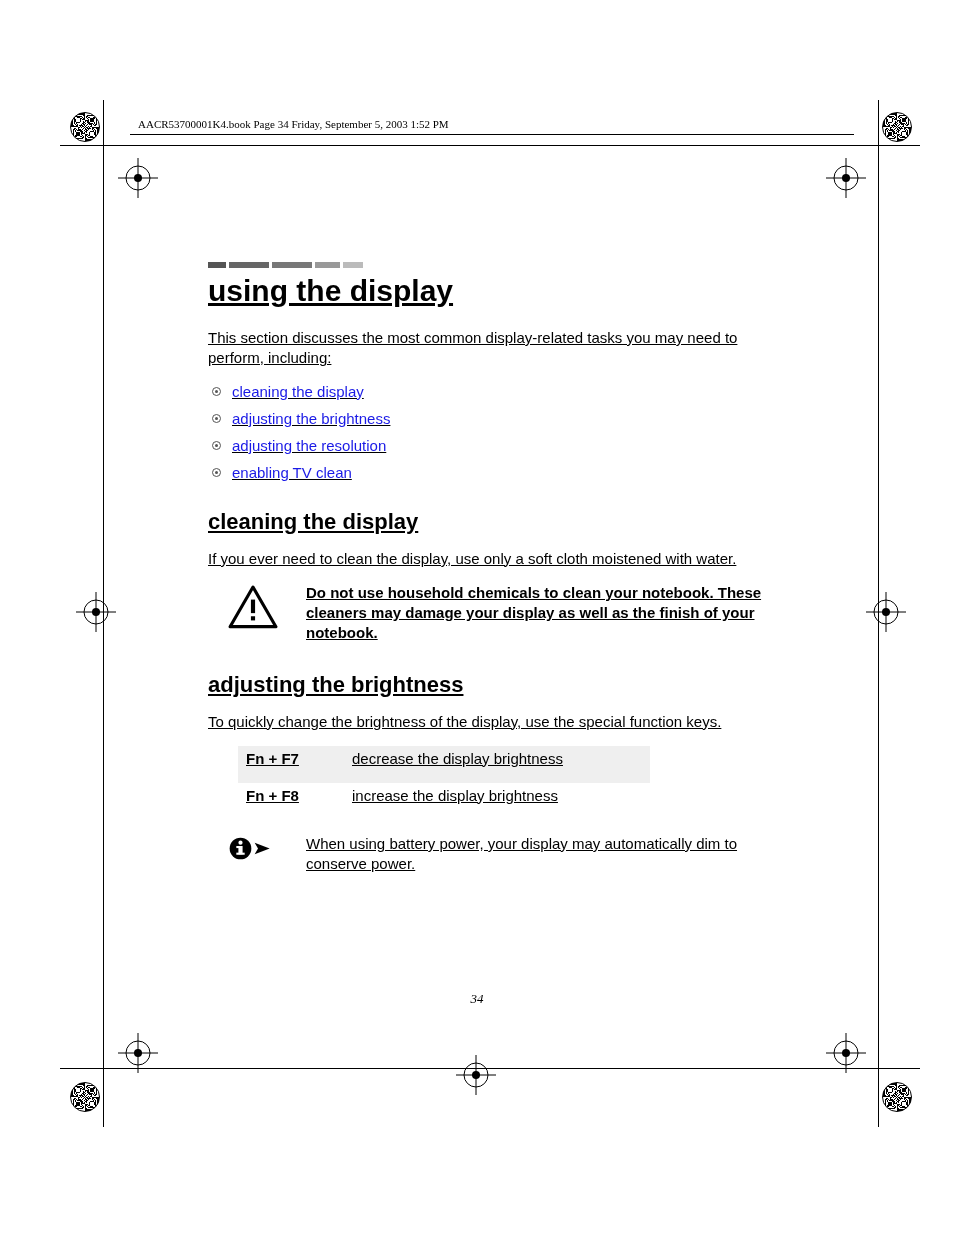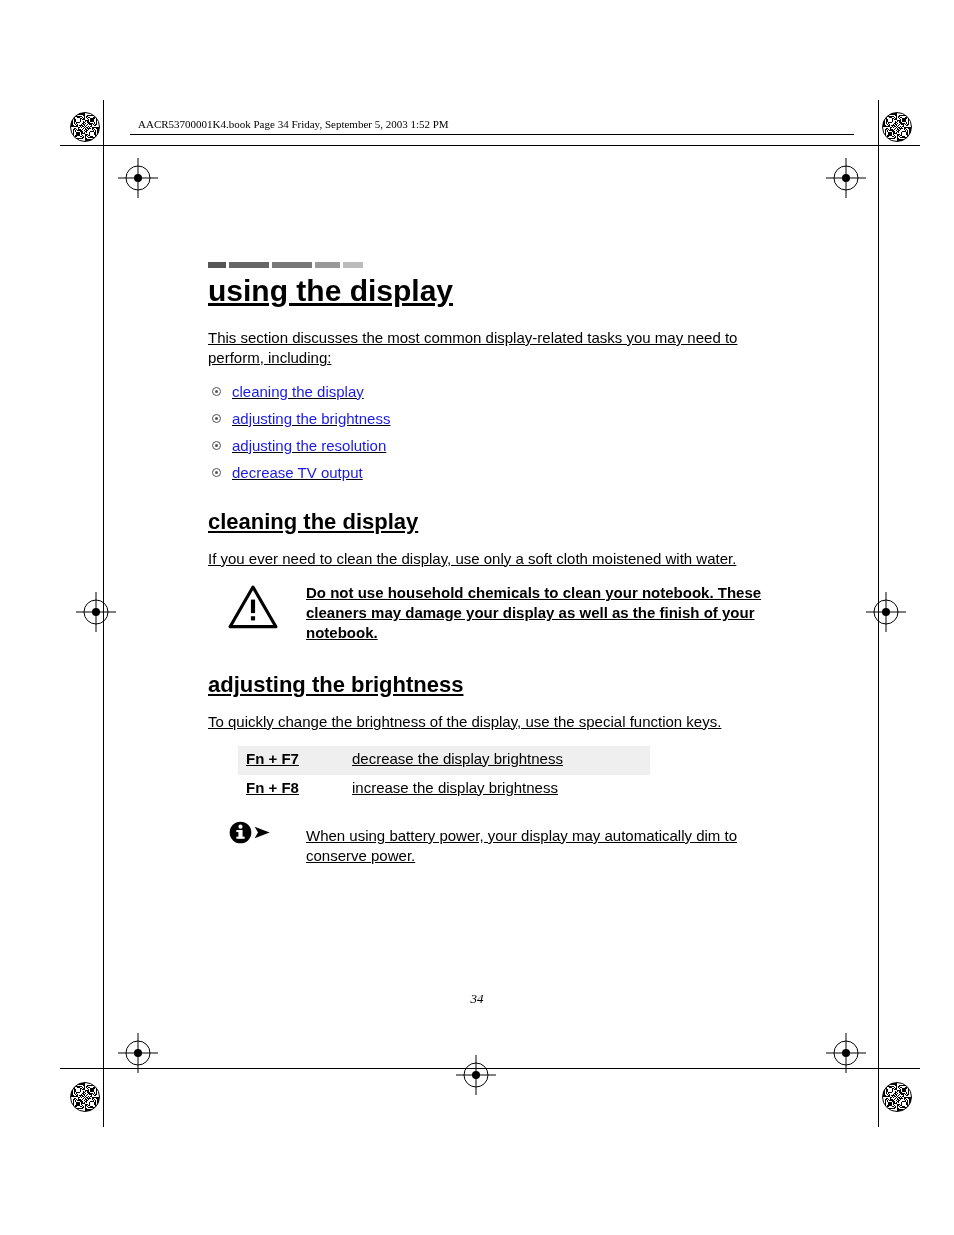--- a/index.html
+++ b/index.html
@@ -60,21 +60,21 @@
     margin: 0 0 20px 0;
   }
   h2 {
     font-size: 22px;
     font-weight: bold;
     margin: 28px 0 14px 0;
   }
   p {
     font-size: 15px;
     line-height: 1.35;
-    margin: 8px 0 14px 0;
+    margin: 0 0 14px 0;
   }
   ul.links {
     list-style: none;
     padding: 0 0 0 24px;
     margin: 0 0 10px 0;
   }
   ul.links li {
     font-size: 15px;
     color: #1a1ae6;
     margin: 10px 0;
@@ -118,21 +118,21 @@
     line-height: 1.35;
   }
   .callout.bold .text { font-weight: bold; }
   table.keys {
     border-collapse: collapse;
     margin: 0 0 14px 30px;
     font-size: 15px;
   }
   table.keys tr:nth-child(odd) { background: #efefef; }
   table.keys td {
-    padding: 4px 18px 8px 8px;
+    padding: 4px 18px 16px 8px;
   }
   table.keys td:first-child { font-weight: bold; width:80px;}
   table.keys td:last-child { width:280px;}
   .page-number {
     position: absolute;
     left: 0; right: 0;
     top: 991px;
     text-align: center;
     font-size: 13px;
     font-family: "Times New Roman", serif;
@@ -173,21 +173,21 @@
         <div class="b4"></div>
         <div class="b5"></div>
     </div>
     <h1>using the display</h1>
     <p>This section discusses the most common display-related tasks you may need to perform, including:</p>
 
     <ul class="links">
       <li>cleaning the display</li>
       <li>adjusting the brightness</li>
       <li>adjusting the resolution</li>
-      <li>decrease TV output</li>
+      <li>enabling TV clean</li>
     </ul>
 
     <h2>cleaning the display</h2>
     <p>If you ever need to clean the display, use only a soft cloth moistened with water.</p>
 
     <div class="callout bold">
       <div class="icon">
         <svg viewBox="0 0 48 42">
           <polygon points="24,2 46,40 2,40" fill="none" stroke="#000" stroke-width="3" stroke-linejoin="round"></polygon>
           <rect x="22" y="14" width="4" height="13" fill="#000"></rect>

